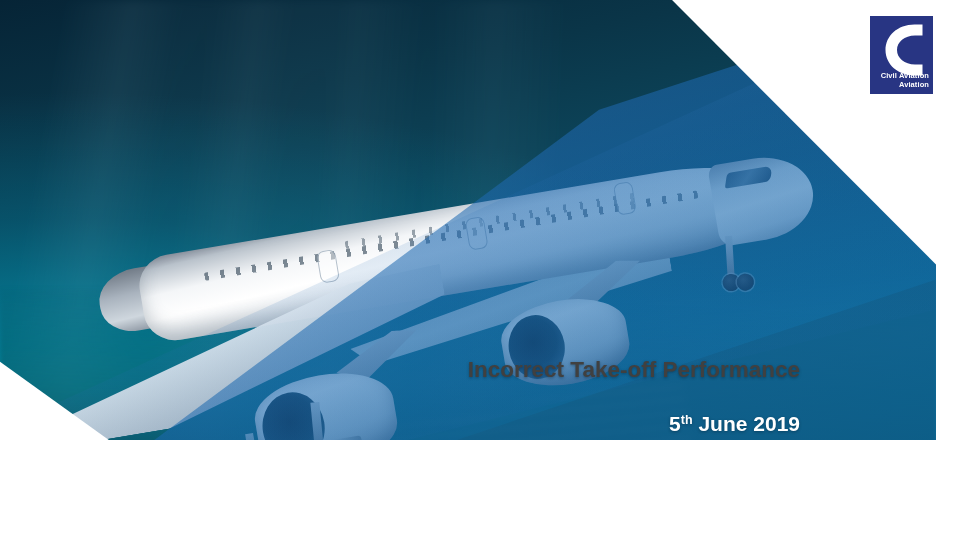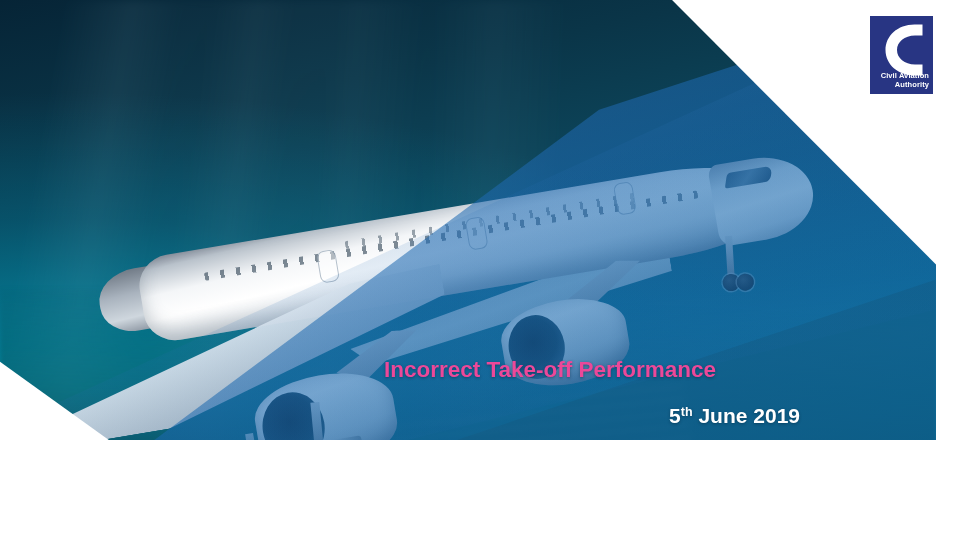--- a/index.html
+++ b/index.html
@@ -286,30 +286,29 @@
 
   
   .title-block {
     position: absolute;
     left: 300px;
     top: 356px;
     width: 500px;
     text-align: right;
   }
   .slide-title {
-    color: #ec4899;
+    color: #404040;
     font-size: 22.5px;
     font-weight: bold;
     line-height: 28px;
     text-shadow: 0 1px 3px rgba(0,30,50,.45);
     white-space: nowrap;
-    text-align: center;
   }
   .slide-date {
-    margin-top: 19px;
+    margin-top: 27px;
     color: #ffffff;
     font-size: 21px;
     font-weight: bold;
     line-height: 26px;
     text-shadow: 0 1px 3px rgba(0,30,50,.45);
     white-space: nowrap;
   }
   .slide-date sup {
     font-size: 12.5px;
     vertical-align: baseline;
@@ -397,21 +396,21 @@
     <div class="white-wedge-bl"></div>
     <div class="hero-edge"></div>
   </div>
 
   <div class="logo">
     <svg width="63" height="78" viewBox="0 0 63 78" aria-hidden="true">
       <path d="M44.5 8.5 C27.5 8.5 15.5 20 15.5 34 C15.5 48.5 28 59.5 45 59.5 L52.5 59.5 L52.5 48.5 L45 48.5 C34.5 48.5 27 42 27 34 C27 26 34.5 19.5 45 19.5 L52.5 19.5 L52.5 8.5 Z" fill="#ffffff"></path>
     </svg>
     <div class="logo-text">
       <div>Civil Aviation</div>
-      <div>Authority</div>
+      <div>Aviation</div>
     </div>
   </div>
 
   <div class="title-block">
     <div class="slide-title">Incorrect Take-off Performance</div>
     <div class="slide-date"><span>5</span><sup>th</sup><span> June 2019</span></div>
   </div>
 
   <div class="footer-bar"></div>
   <div class="page-number">1</div>

